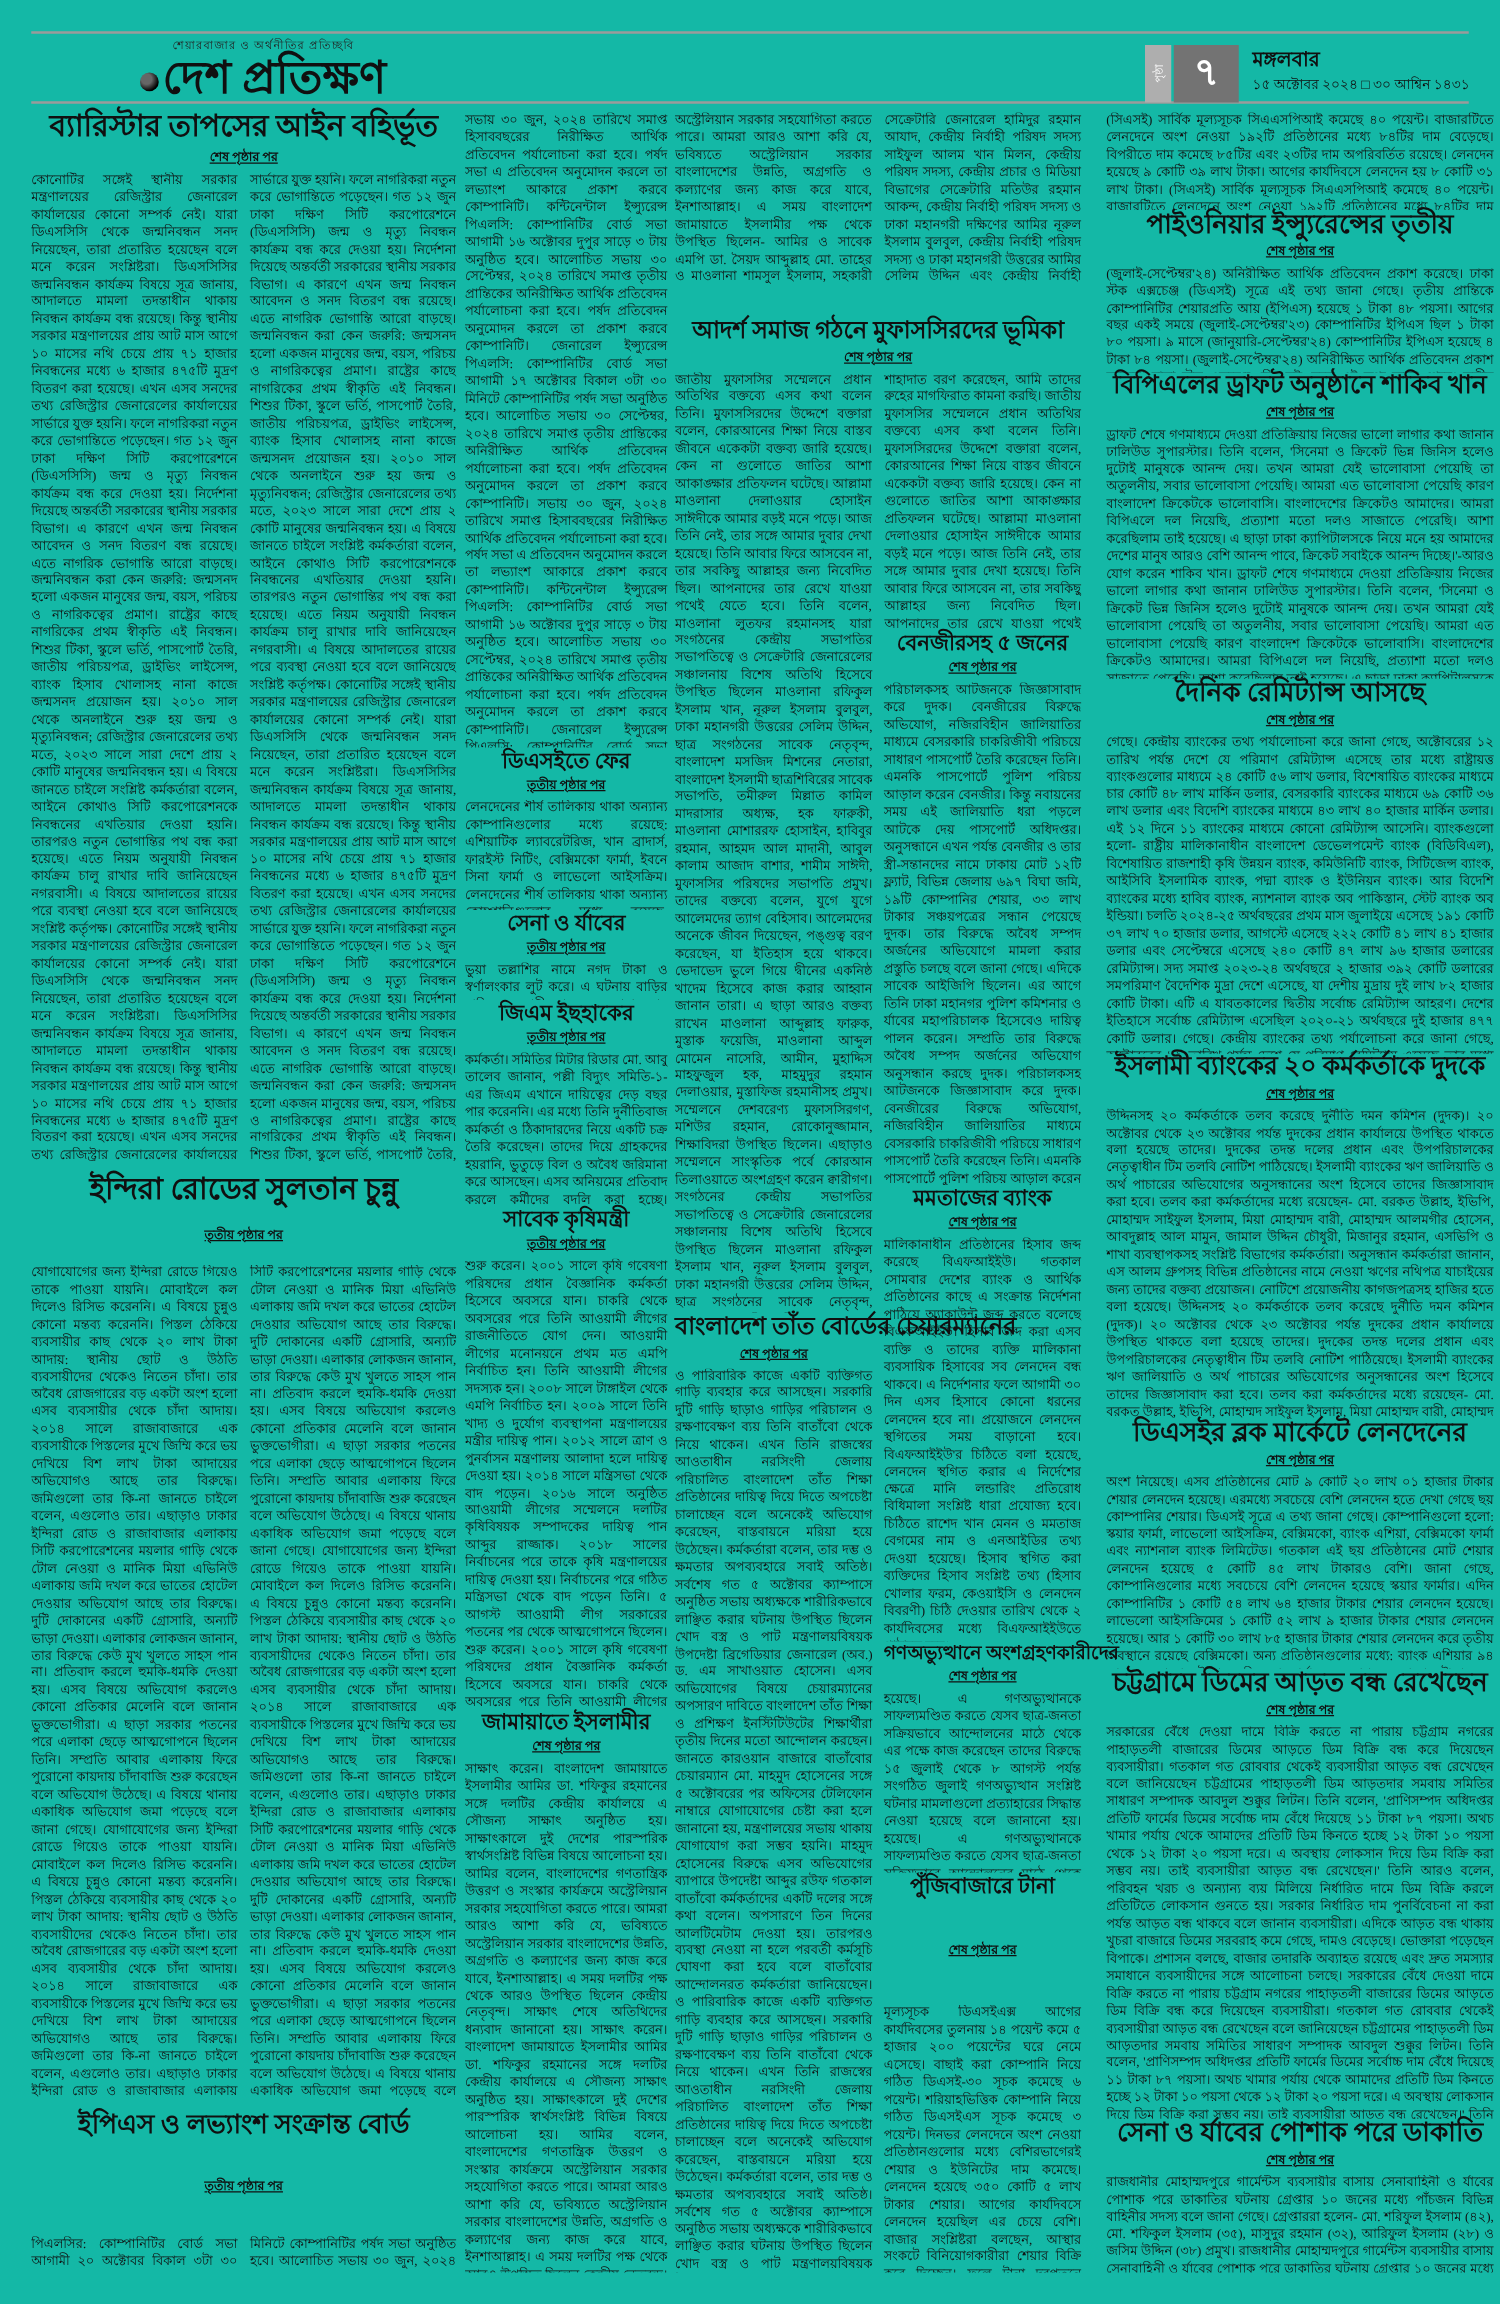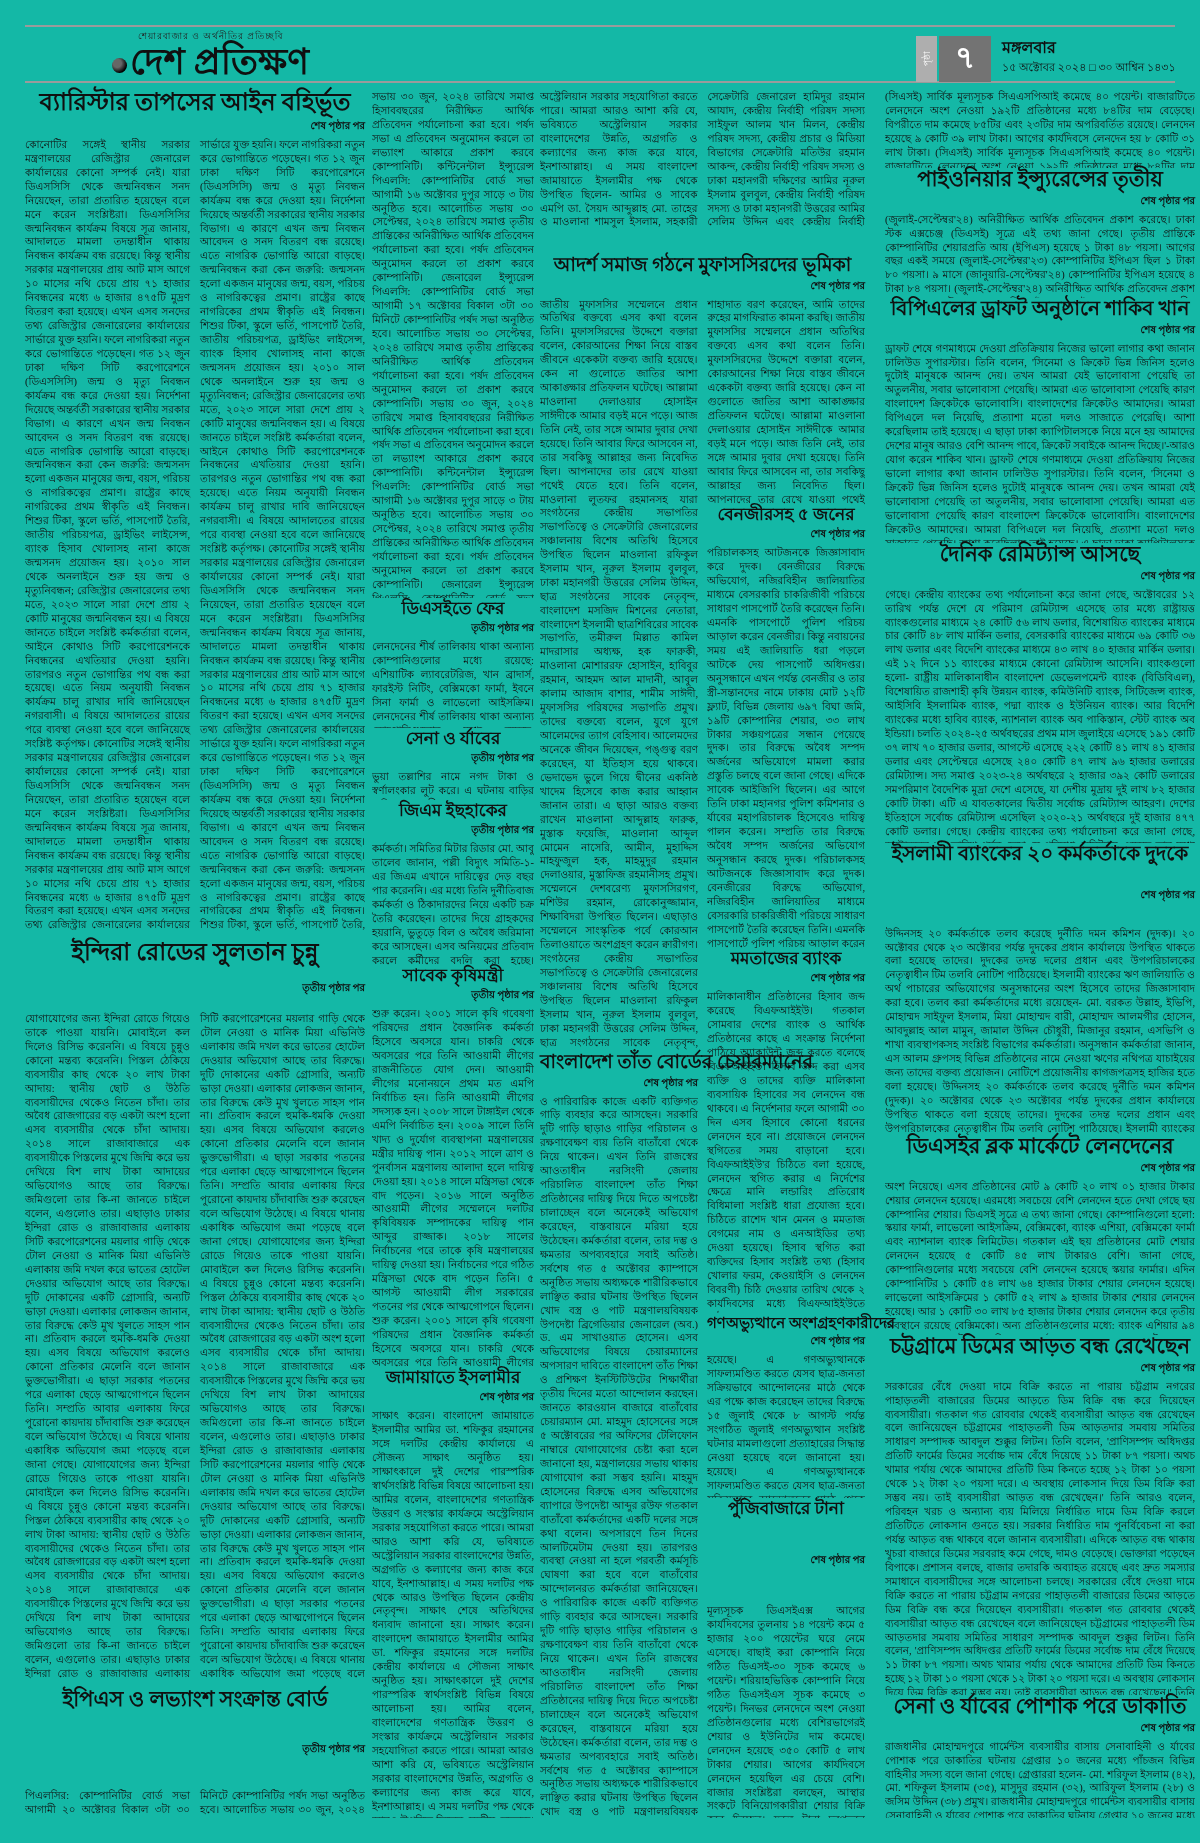--- a/index.html
+++ b/index.html
@@ -23,21 +23,21 @@
   .page-num{position:absolute;left:939px;top:36px;width:52px;height:46px;background:#737373;
             color:#fff;font-size:31px;font-weight:bold;display:flex;align-items:center;justify-content:center;}
   .weekday{position:absolute;left:1002px;top:35px;font-size:16px;font-weight:bold;}
   .dateline{position:absolute;left:1002px;top:59px;font-size:11px;white-space:nowrap;}
 
   
   .article{position:absolute;display:flex;flex-direction:column;overflow:visible;}
   .headline{text-align:center;font-weight:bold;line-height:1.08;margin:0 0 2px;white-space:nowrap;}
   .h24{font-size:24px;text-align:center;} .h21{font-size:21px;} .h20{font-size:20px;} .h19{font-size:19px;}
   .h17{font-size:17px;} .h15{font-size:15px;}
-  .subhead{text-align:right;font-weight:bold;font-size:10px;margin:0 0 3px;}
+  .subhead{text-align:center;font-weight:bold;font-size:10px;margin:0 0 3px;text-decoration:underline;}
   .body{flex:1 1 auto;overflow:hidden;font-size:10.4px;line-height:1.34;text-align:justify;
         column-fill:auto;}
   .cols2{column-count:2;column-gap:10px;}
 
   #a-barrister{left:25px;top:90px;width:340px;height:848px;}
   #a-indira   {left:25px;top:940px;width:340px;height:746px;gap:12px;}
   #a-eps      {left:25px;top:1688px;width:340px;height:130px;gap:28px;}
 
   #c3-top     {left:372px;top:90px;width:162px;height:508px;}
   #a-dse-fer  {left:372px;top:600px;width:162px;height:128px;}
@@ -53,21 +53,21 @@
 
   #a-benazir {left:707px;top:506px;width:158px;height:442px;}
   #a-momotaz {left:707px;top:950px;width:158px;height:363px;}
   #a-gono    {left:707px;top:1315px;width:158px;height:183px;}
   #a-puji    {left:707px;top:1500px;width:158px;height:318px;gap:32px;}
 
   #rb-top    {left:885px;top:90px;width:310px;height:78px;}
   #a-pioneer {left:885px;top:168px;width:310px;height:130px;}
   #a-bpl     {left:885px;top:298px;width:310px;height:245px;}
   #a-remit   {left:885px;top:543px;width:310px;height:300px;}
-  #a-islami  {left:885px;top:843px;width:310px;height:292px;gap:20px;}
+  #a-islami  {left:885px;top:843px;width:310px;height:292px;}
   #a-block   {left:885px;top:1135px;width:310px;height:200px;}
   #a-dim     {left:885px;top:1335px;width:310px;height:360px;}
   #a-dakat   {left:885px;top:1695px;width:310px;height:123px;}
 </style>
 </head>
 <body>
 
 <div class="page">
 
   <div class="rule top"></div>

